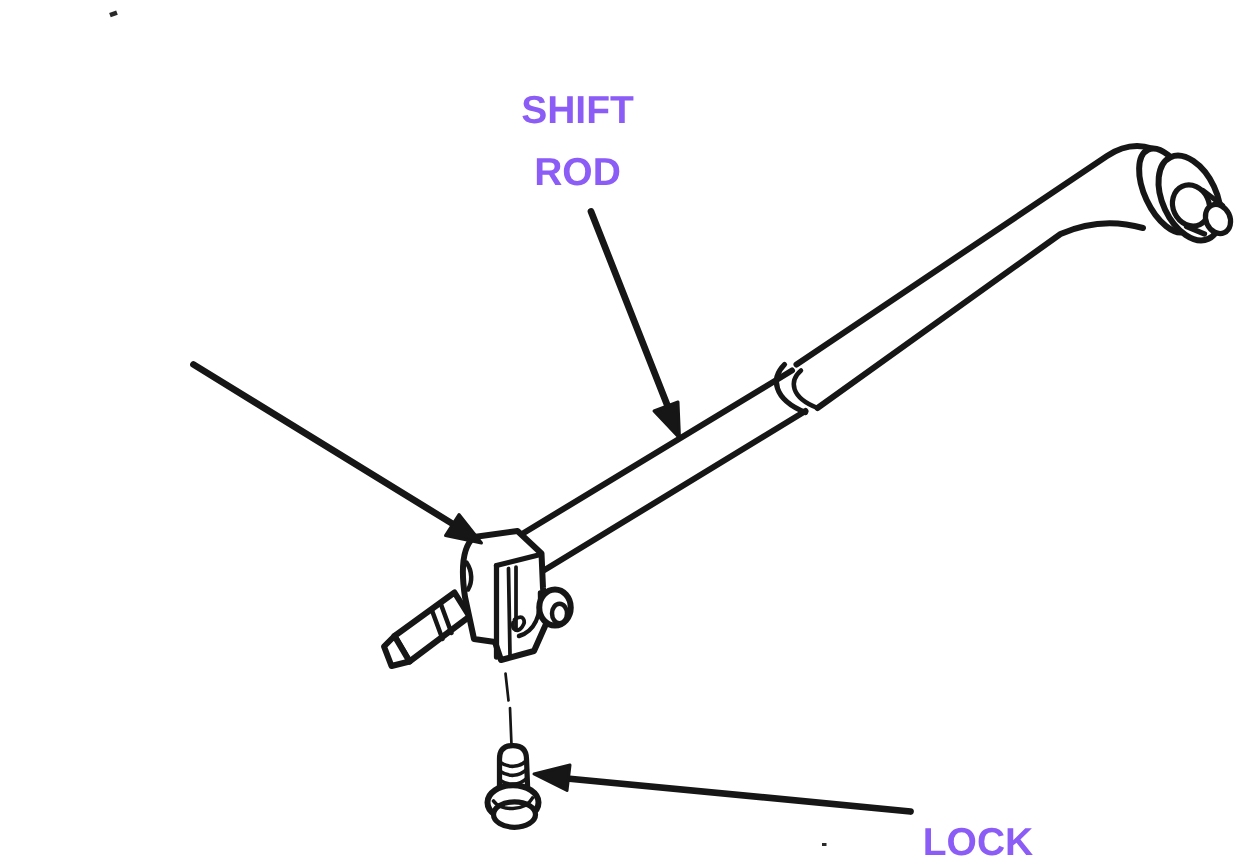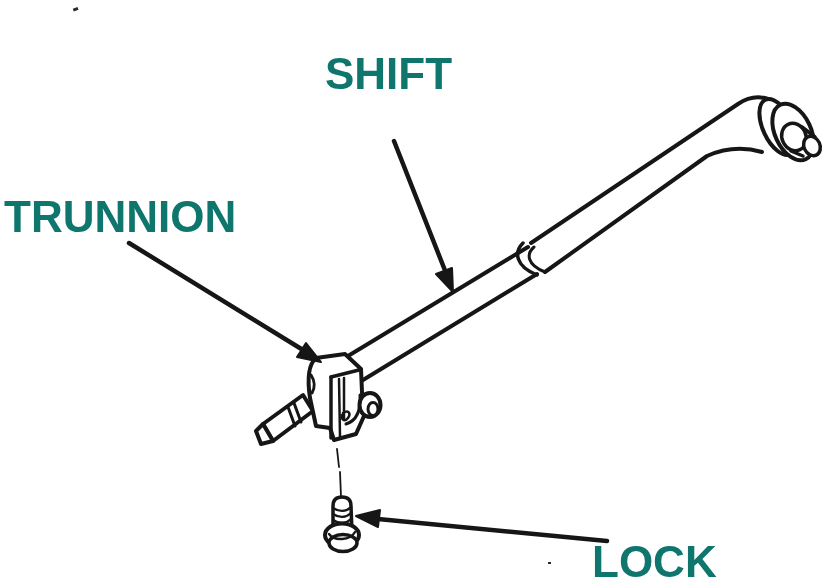--- a/index.html
+++ b/index.html
@@ -15,23 +15,23 @@
     overflow: hidden;
     font-family: "Liberation Sans", sans-serif;
   }
   .figure-canvas svg {
     position: absolute;
     left: 0;
     top: 0;
   }
   .callout {
     position: absolute;
-    color: #0f766e;
+    color: #8b5cf6;
     font-weight: 700;
-    font-size: 44px;
+    font-size: 26px;
     line-height: 41px;
     letter-spacing: 0px;
     text-align: center;
     white-space: nowrap;
     user-select: none;
   }
   .callout .ln { display: block; }
   #shift-rod-label { left: 325px; top: 53px;  width: 120px; }
   #trunnion-label  { left: 4px;   top: 196px; text-align: left; }
   #lock-bolt-label { left: 592px; top: 493px; width: 120px; margin-top: 48px; }
@@ -115,23 +115,21 @@
         <g>
           <path d="M607,541 L378,519"></path>
           <polygon points="356,516 380,510 378,527" fill="#161616" stroke-width="2"></polygon>
         </g>
       </g>
     </g>
   </svg>
 
   <div class="callout" id="shift-rod-label">
     <span class="ln">SHIFT</span>
+    <span class="ln">ROD</span>
   </div>
 
-  <div class="callout" id="trunnion-label">
-    <span class="ln">TRUNNION</span>
-  </div>
 
   <div class="callout" id="lock-bolt-label">
     <span class="ln">LOCK</span>
   </div>
 
 </div>
 
 </body></html>

